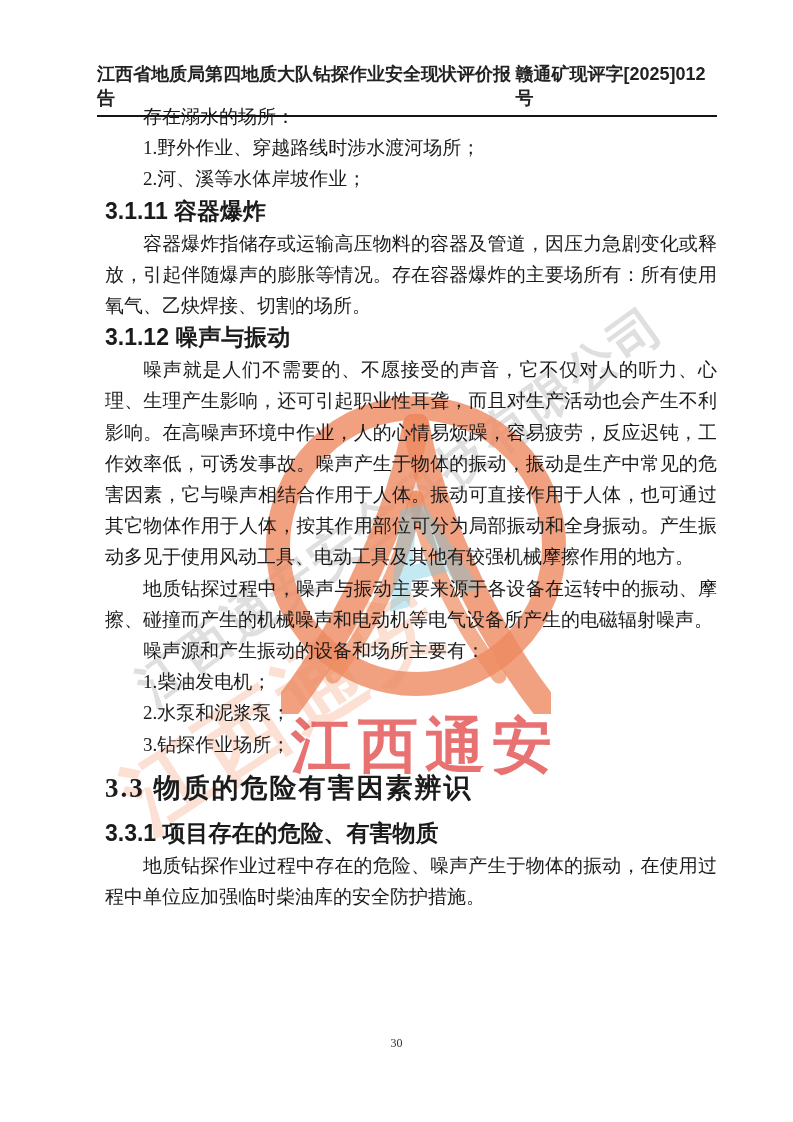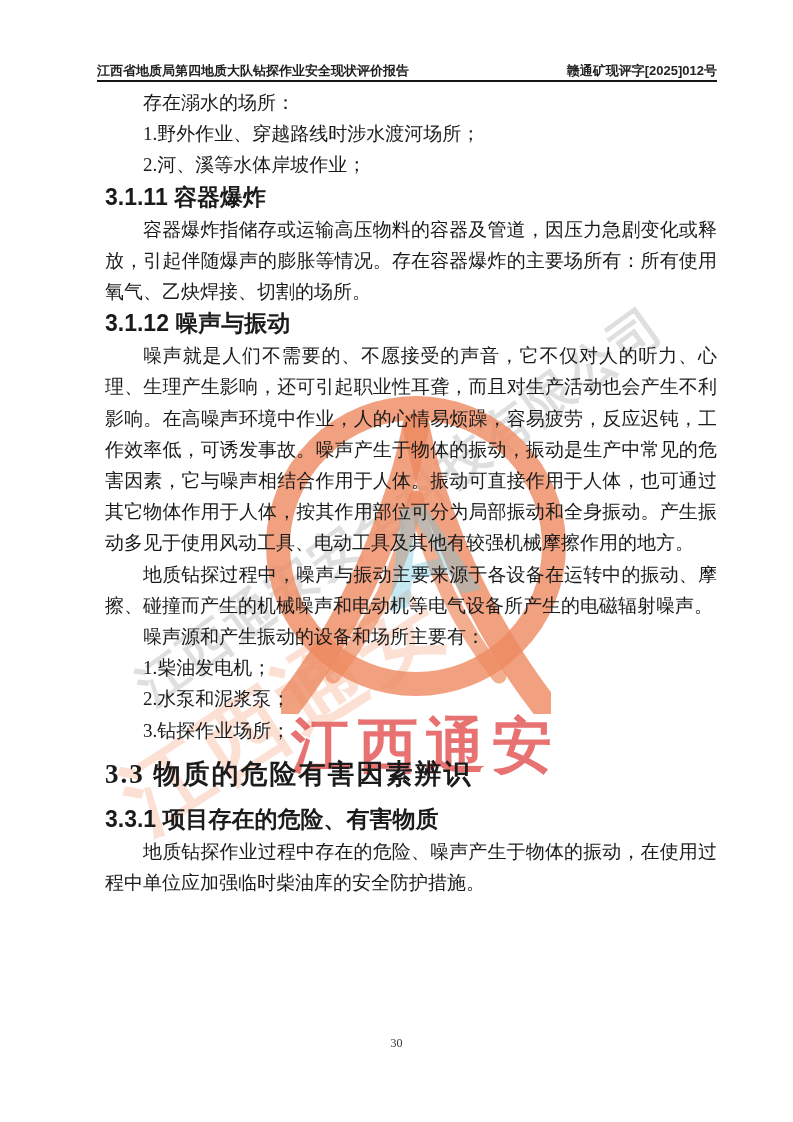--- a/index.html
+++ b/index.html
@@ -8,23 +8,23 @@
     width:793px;height:1122px;
     background:#ffffff;
     overflow:hidden;
     font-family:"Liberation Serif", serif;
     color:#1b1b1b;
   }
   
   .header{
     position:absolute;left:97px;right:76px;top:62px;
     display:flex;justify-content:space-between;align-items:flex-end;
-    border-bottom:2px solid #151515;
+    padding-bottom:5px;border-bottom:2px solid #151515;
     font-family:"Liberation Sans", sans-serif;
-    font-size:13px;font-weight:bold;color:#222;
+    font-size:18px;font-weight:bold;color:#222;
     z-index:2;
   }
   
   .wm{position:absolute;z-index:0;pointer-events:none;white-space:nowrap;}
   .wm-ring{
     left:266px;top:396px;width:300px;height:300px;
     box-sizing:border-box;border:24px solid rgba(238,138,96,0.80);
     border-radius:50%;
   }
   .wm-logo-svg{left:281px;top:414px;}
@@ -50,21 +50,21 @@
     transform:rotate(-33deg);transform-origin:left top;
   }
   .wm-red{
     left:291px;top:716px;
     font-family:"Liberation Sans", sans-serif;
     font-size:60px;font-weight:bold;letter-spacing:7px;line-height:1;
     color:rgba(226,74,74,0.78);
   }
   
   .content{
-    position:absolute;left:105px;right:76px;top:87px;
+    position:absolute;left:105px;right:76px;top:101px;
     z-index:1;
     font-size:19px;line-height:31.2px;
     text-align:justify;
   }
   .content .para{text-indent:2em;margin:0;}
   .content .h3{
     font-family:"Liberation Sans", sans-serif;
     font-weight:bold;font-size:23px;line-height:33px;
     margin:0 0;text-align:left;
   }

